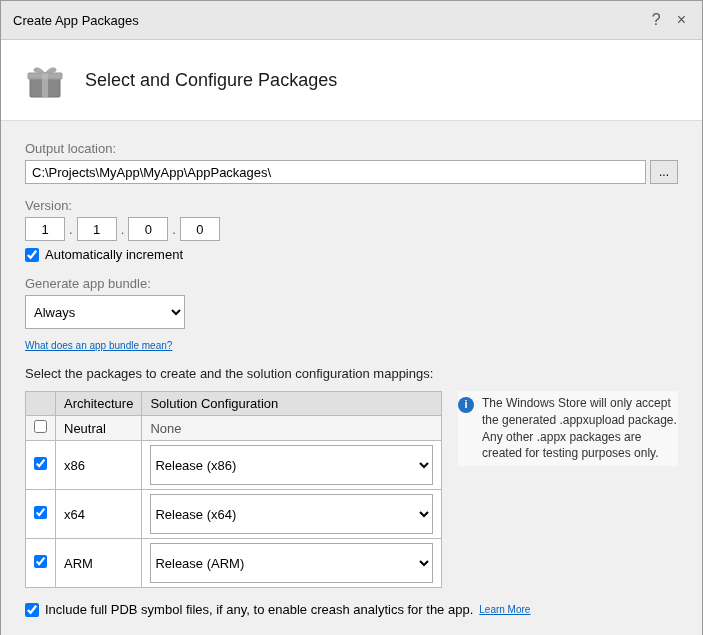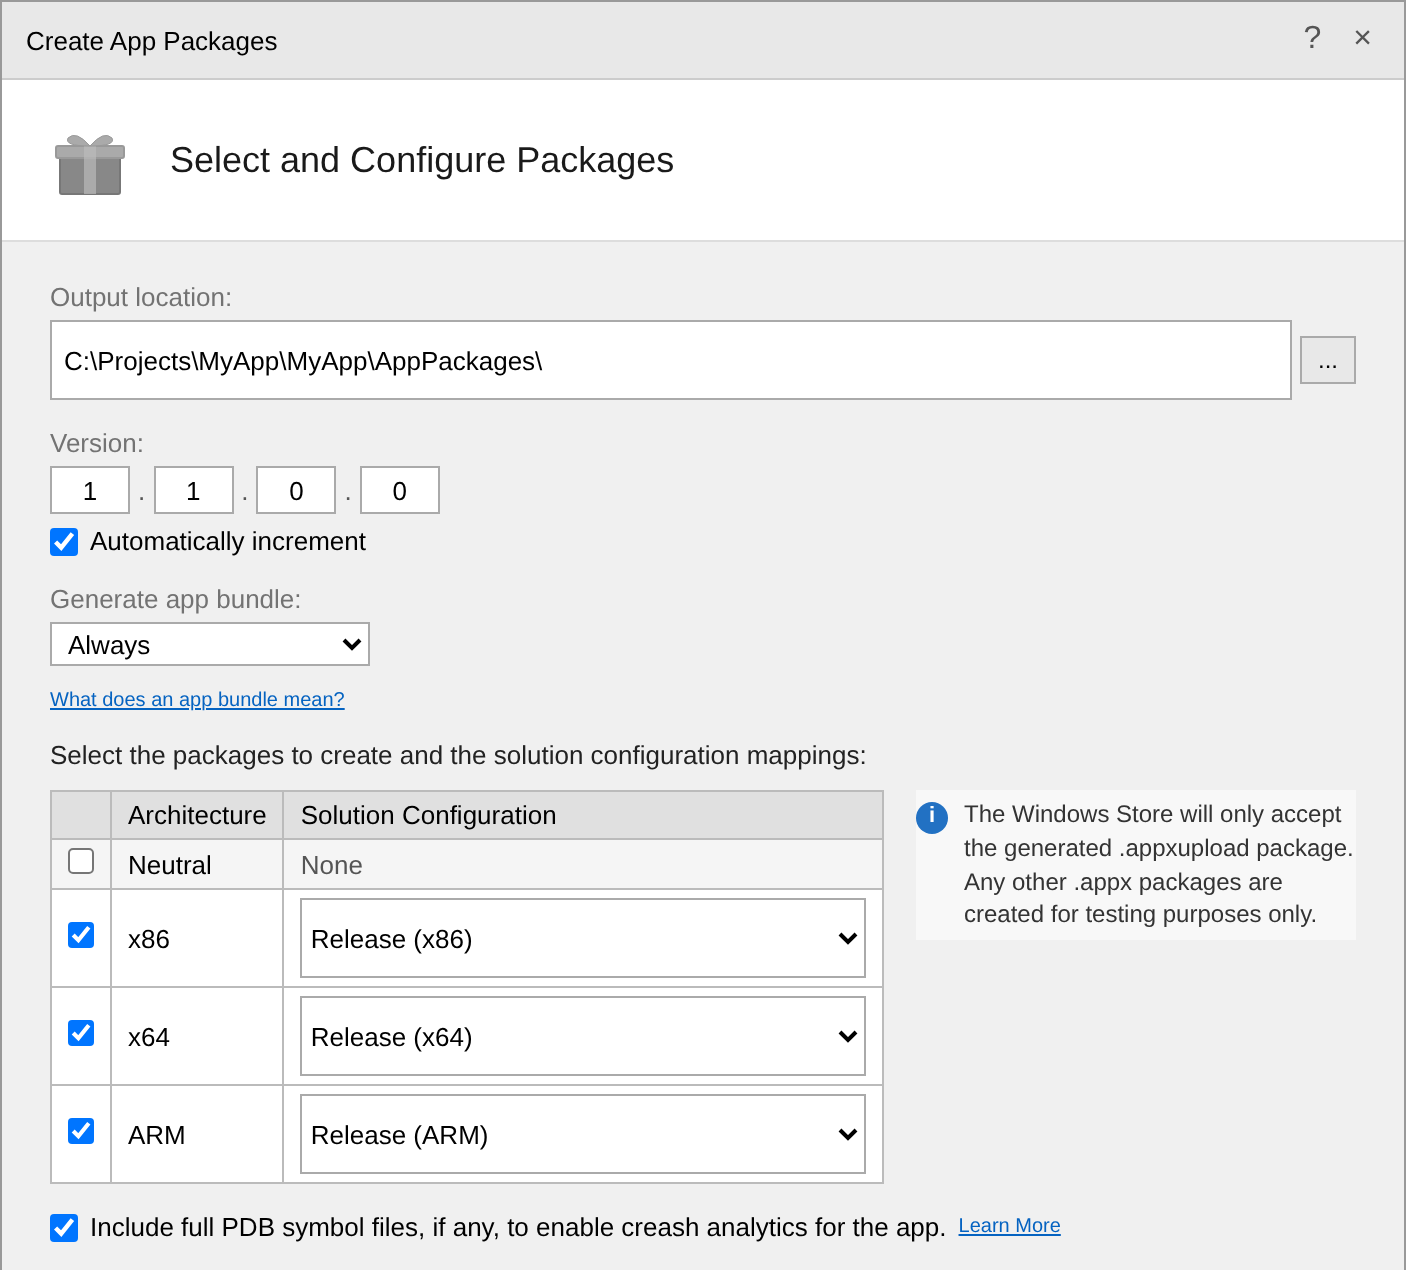--- a/index.html
+++ b/index.html
@@ -82,21 +82,21 @@
       margin-bottom: 4px;
       color: #737373;
     }
     .path-row {
       display: flex;
       gap: 4px;
       align-items: center;
     }
     .path-input {
       flex: 1;
-      height: 40px;
+      height: 24px;
       border: 1px solid #aaa;
       background: #fff;
       padding: 2px 6px;
       font-size: 13px;
       font-family: inherit;
     }
     .browse-btn {
       width: 28px;
       height: 24px;
       border: 1px solid #aaa;
@@ -138,21 +138,21 @@
     .bundle-section {
       margin-bottom: 14px;
     }
     .bundle-select-row {
       display: flex;
       align-items: center;
       gap: 6px;
     }
     .bundle-select {
       width: 160px;
-      height: 22px;
+      height: 34px;
       border: 1px solid #aaa;
       background: #fff;
       font-size: 13px;
       font-family: inherit;
       padding: 0 4px;
       cursor: pointer;
     }
     .link {
       color: #0563C1;
       text-decoration: underline;

